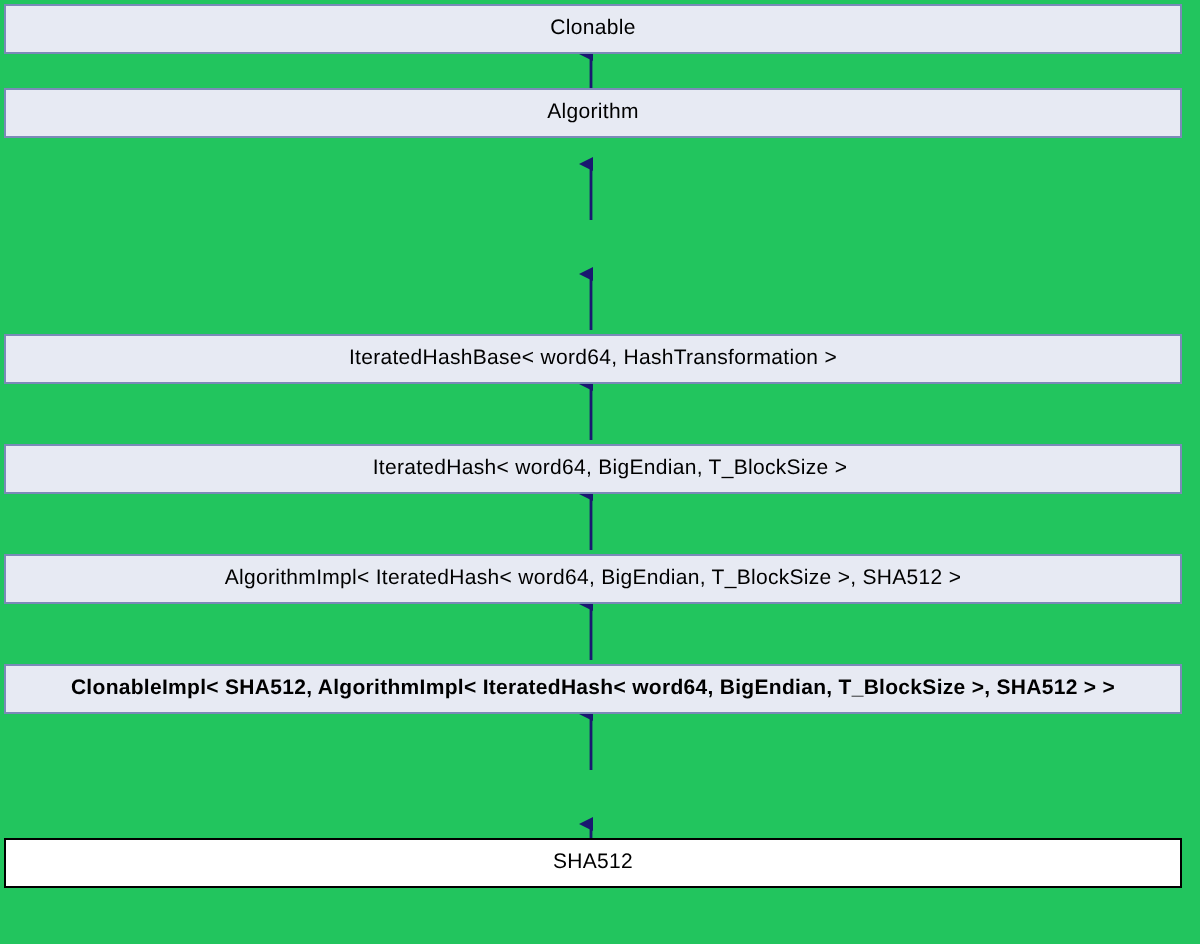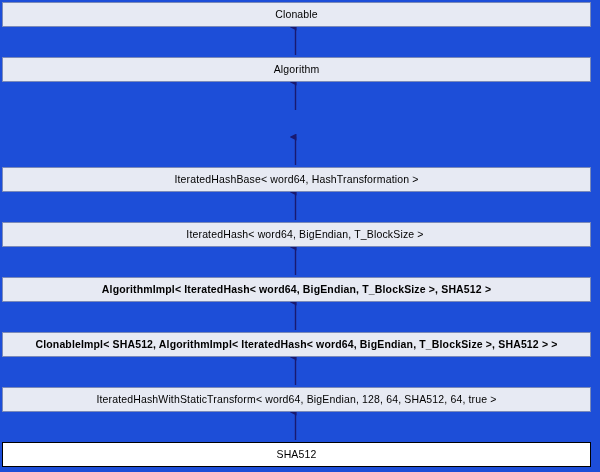--- a/index.html
+++ b/index.html
@@ -11,21 +11,21 @@
     width: 600px;
     height: 472px;
     overflow: hidden;
     font-family: "Liberation Sans", "DejaVu Sans", sans-serif;
   }
 
   #diagram {
     position: relative;
     width: 600px;
     height: 472px;
-    background: #1d4ed8;
+    background: #22c55e;
   }
 
   .node {
     position: absolute;
     left: 2px;
     width: 589px;
     height: 25px;
     box-sizing: border-box;
     border: 1px solid #7b8ab8;
     background: #e7eaf3;
@@ -79,41 +79,38 @@
       <line x1="295.5" y1="330" x2="295.5" y2="302"></line>
       <line x1="295.5" y1="385" x2="295.5" y2="357"></line>
       <line x1="295.5" y1="440" x2="295.5" y2="412"></line>
     </g>
   </svg>
 
   <div class="node" style="top:2px;">
     <span class="node-label">Clonable</span>
   </div>
 
-  <div class="node" style="top:57px;">
+  <div class="node" style="top:44px;">
     <span class="node-label">Algorithm</span>
   </div>
 
 
   <div class="node" style="top:167px;">
     <span class="node-label">IteratedHashBase&lt; word64, HashTransformation &gt;</span>
   </div>
 
   <div class="node" style="top:222px;padding-left:17px;">
     <span class="node-label">IteratedHash&lt; word64, BigEndian, T_BlockSize &gt;</span>
   </div>
 
-  <div class="node" style="top:277px;font-weight:bold;">
+  <div class="node" style="top:277px;">
     <span class="node-label">AlgorithmImpl&lt; IteratedHash&lt; word64, BigEndian, T_BlockSize &gt;, SHA512 &gt;</span>
   </div>
 
   <div class="node" style="top:332px;font-weight:bold;">
     <span class="node-label">ClonableImpl&lt; SHA512, AlgorithmImpl&lt; IteratedHash&lt; word64, BigEndian, T_BlockSize &gt;, SHA512 &gt; &gt;</span>
   </div>
 
-  <div class="node" style="top:387px;">
-    <span class="node-label">IteratedHashWithStaticTransform&lt; word64, BigEndian, 128, 64, SHA512, 64, true &gt;</span>
-  </div>
 
-  <div class="node current" style="top:442px;">
+  <div class="node current" style="top:419px;">
     <span class="node-label">SHA512</span>
   </div>
 </div>
 
 </body></html>

